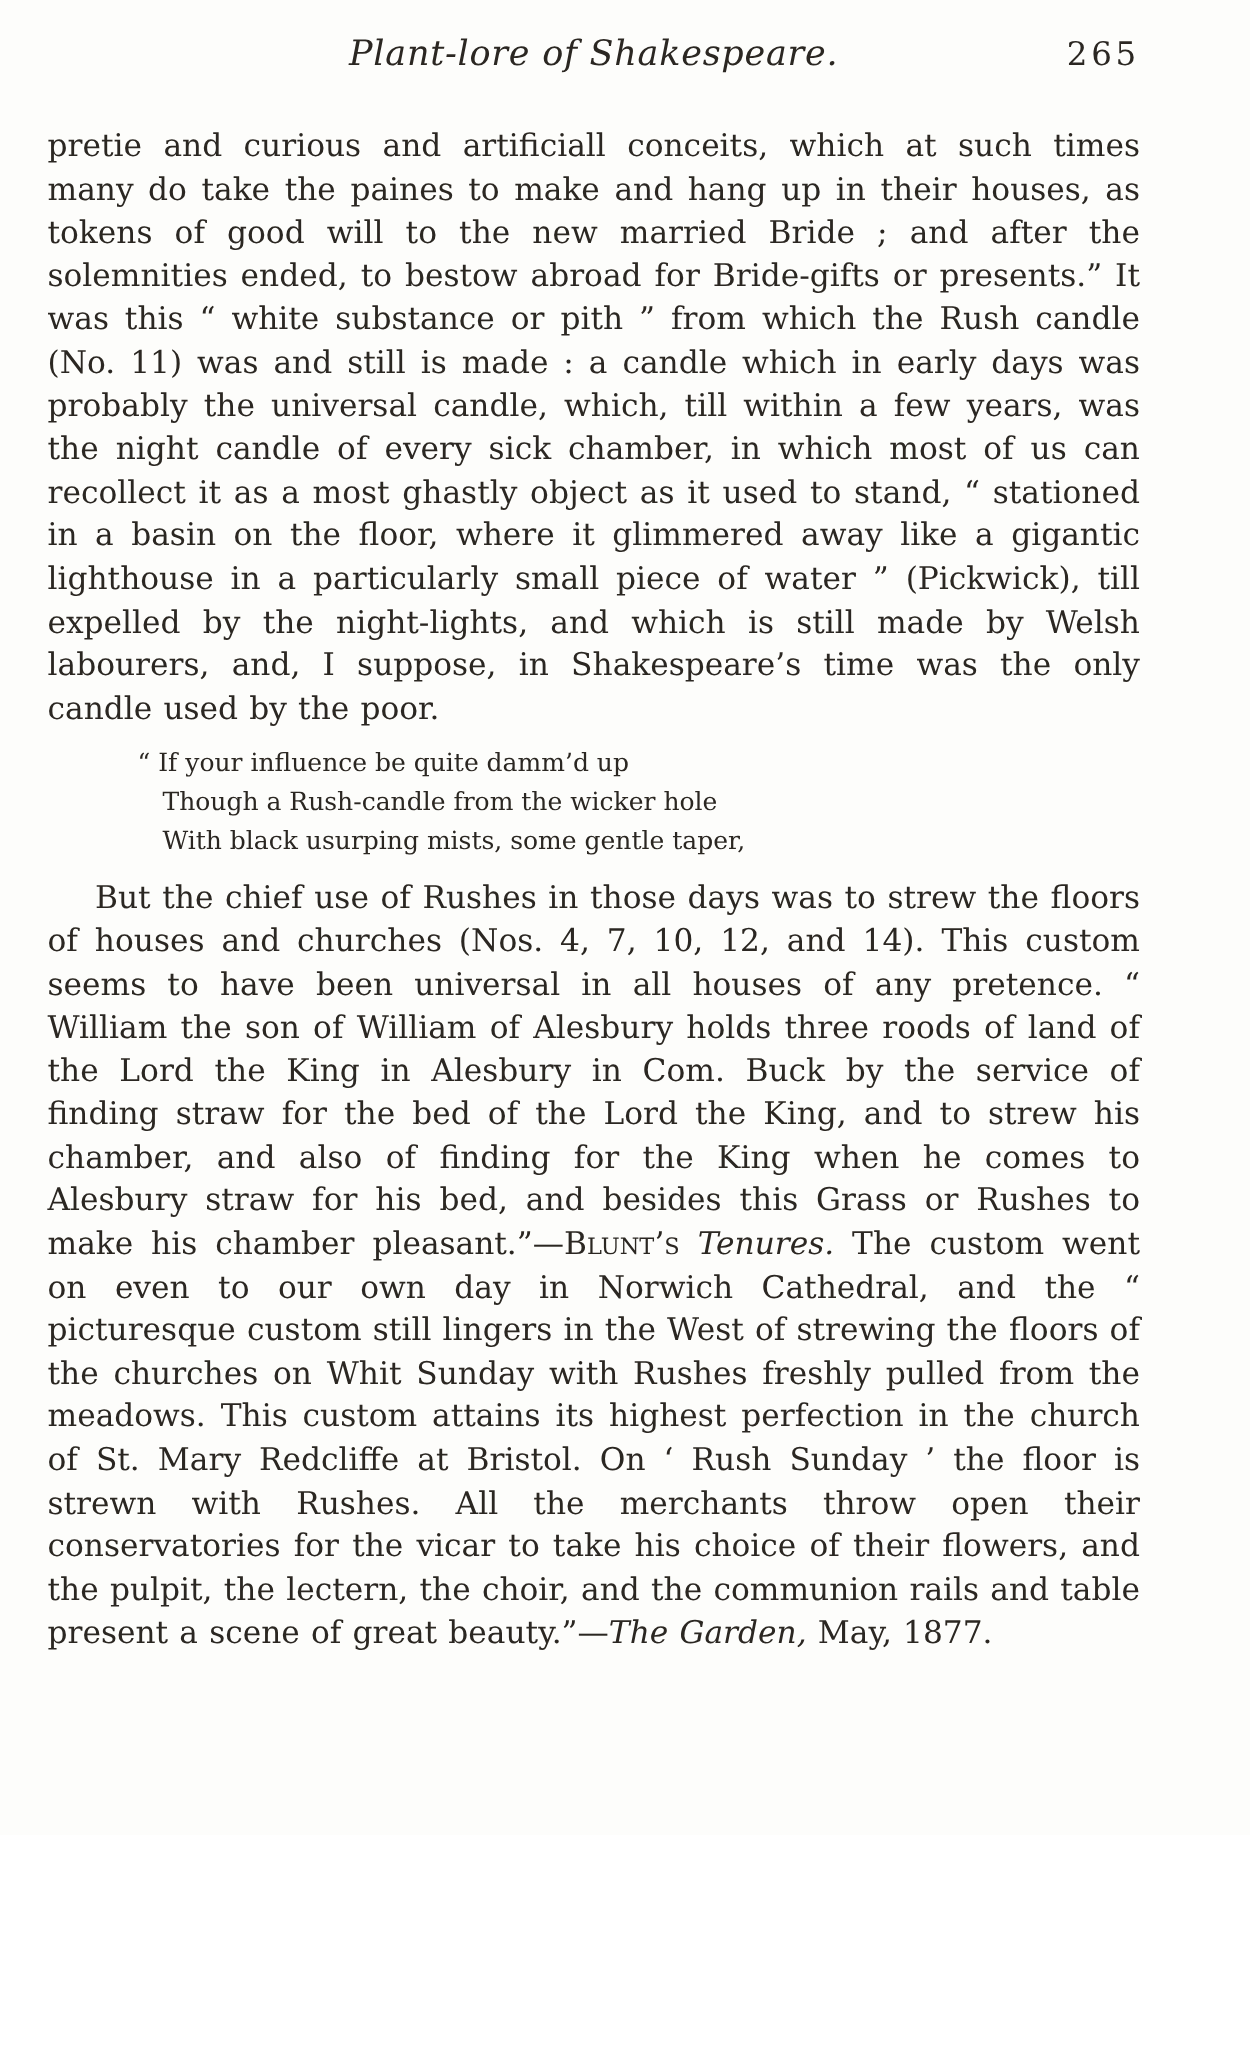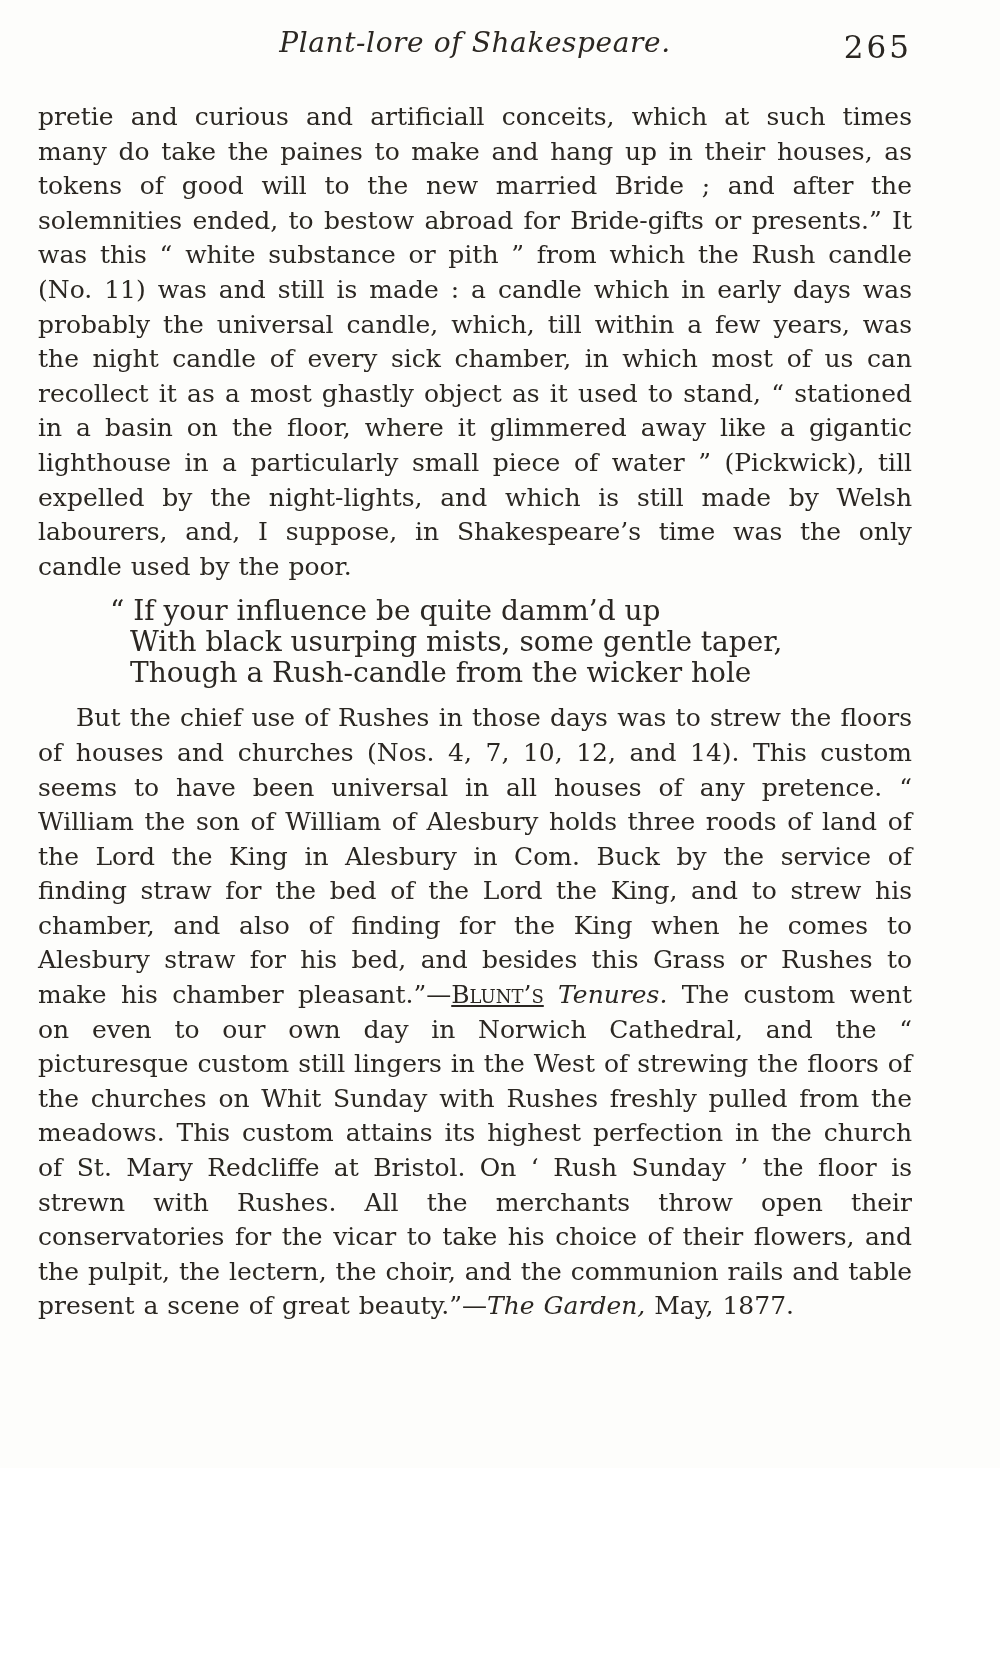--- a/index.html
+++ b/index.html
@@ -23,59 +23,59 @@
   }
   .title {
     font-style: italic;
     font-size: 28px;
     letter-spacing: 0.6px;
   }
   .page-num {
     position: absolute;
     right: 0;
     top: 3px;
-    font-size: 31px;
+    font-size: 26px;
     letter-spacing: 3px;
   }
   .body-text {
     font-size: 25px;
     line-height: 34.6px;
   }
   p.para {
     text-align: justify;
     word-spacing: 1px;
   }
   p.para.indent { text-indent: 38px; }
   .poem {
     margin: 11px 0 13px 72px;
-    font-size: 28px;
+    font-size: 20px;
     line-height: 31px;
   }
   .poem-line { padding-left: 20px; white-space: nowrap; }
   .poem-line.first { padding-left: 0; }
   .it { font-style: italic; }
-  .sc { font-variant: small-caps; text-decoration: underline; }
+  .sc { font-variant: small-caps; }
 </style>
 </head>
 <body>
 
 <div class="page">
 
   <div class="running-header">
     <span class="title">Plant-lore of Shakespeare.</span>
     <span class="page-num">265</span>
   </div>
 
   <div class="body-text">
 
     <p class="para">pretie and curious and artificiall conceits, which at such times many do take the paines to make and hang up in their houses, as tokens of good will to the new married Bride ; and after the solemnities ended, to bestow abroad for Bride-gifts or presents.” It was this “ white substance or pith ” from which the Rush candle (No. 11) was and still is made : a candle which in early days was probably the universal candle, which, till within a few years, was the night candle of every sick chamber, in which most of us can recollect it as a most ghastly object as it used to stand, “ stationed in a basin on the floor, where it glimmered away like a gigantic lighthouse in a particularly small piece of water ” (Pickwick), till expelled by the night-lights, and which is still made by Welsh labourers, and, I suppose, in Shakespeare’s time was the only candle used by the poor.</p>
 
     <div class="poem">
       <div class="poem-line first">“ If your influence be quite damm’d up</div>
+      <div class="poem-line">Though a Rush-candle from the wicker hole</div>
       <div class="poem-line">With black usurping mists, some gentle taper,</div>
-      <div class="poem-line">Though a Rush-candle from the wicker hole</div>
     </div>
 
     <p class="para indent"><span>But the chief use of Rushes in those days was to strew the floors of houses and churches (Nos. 4, 7, 10, 12, and 14). This custom seems to have been universal in all houses of any pretence. “ William the son of William of Alesbury holds three roods of land of the Lord the King in Alesbury in Com. Buck by the service of finding straw for the bed of the Lord the King, and to strew his chamber, and also of finding for the King when he comes to Alesbury straw for his bed, and besides this Grass or Rushes to make his chamber pleasant.”—</span><span class="sc">Blunt’s</span> <span class="it">Tenures.</span><span> The custom went on even to our own day in Norwich Cathedral, and the “ picturesque custom still lingers in the West of strewing the floors of the churches on Whit Sunday with Rushes freshly pulled from the meadows. This custom attains its highest perfection in the church of St. Mary Redcliffe at Bristol. On ‘ Rush Sunday ’ the floor is strewn with Rushes. All the merchants throw open their conservatories for the vicar to take his choice of their flowers, and the pulpit, the lectern, the choir, and the communion rails and table present a scene of great beauty.”—</span><span class="it">The Garden,</span><span> May, 1877.</span></p>
 
   </div>
 
 </div>
 
 </body></html>

